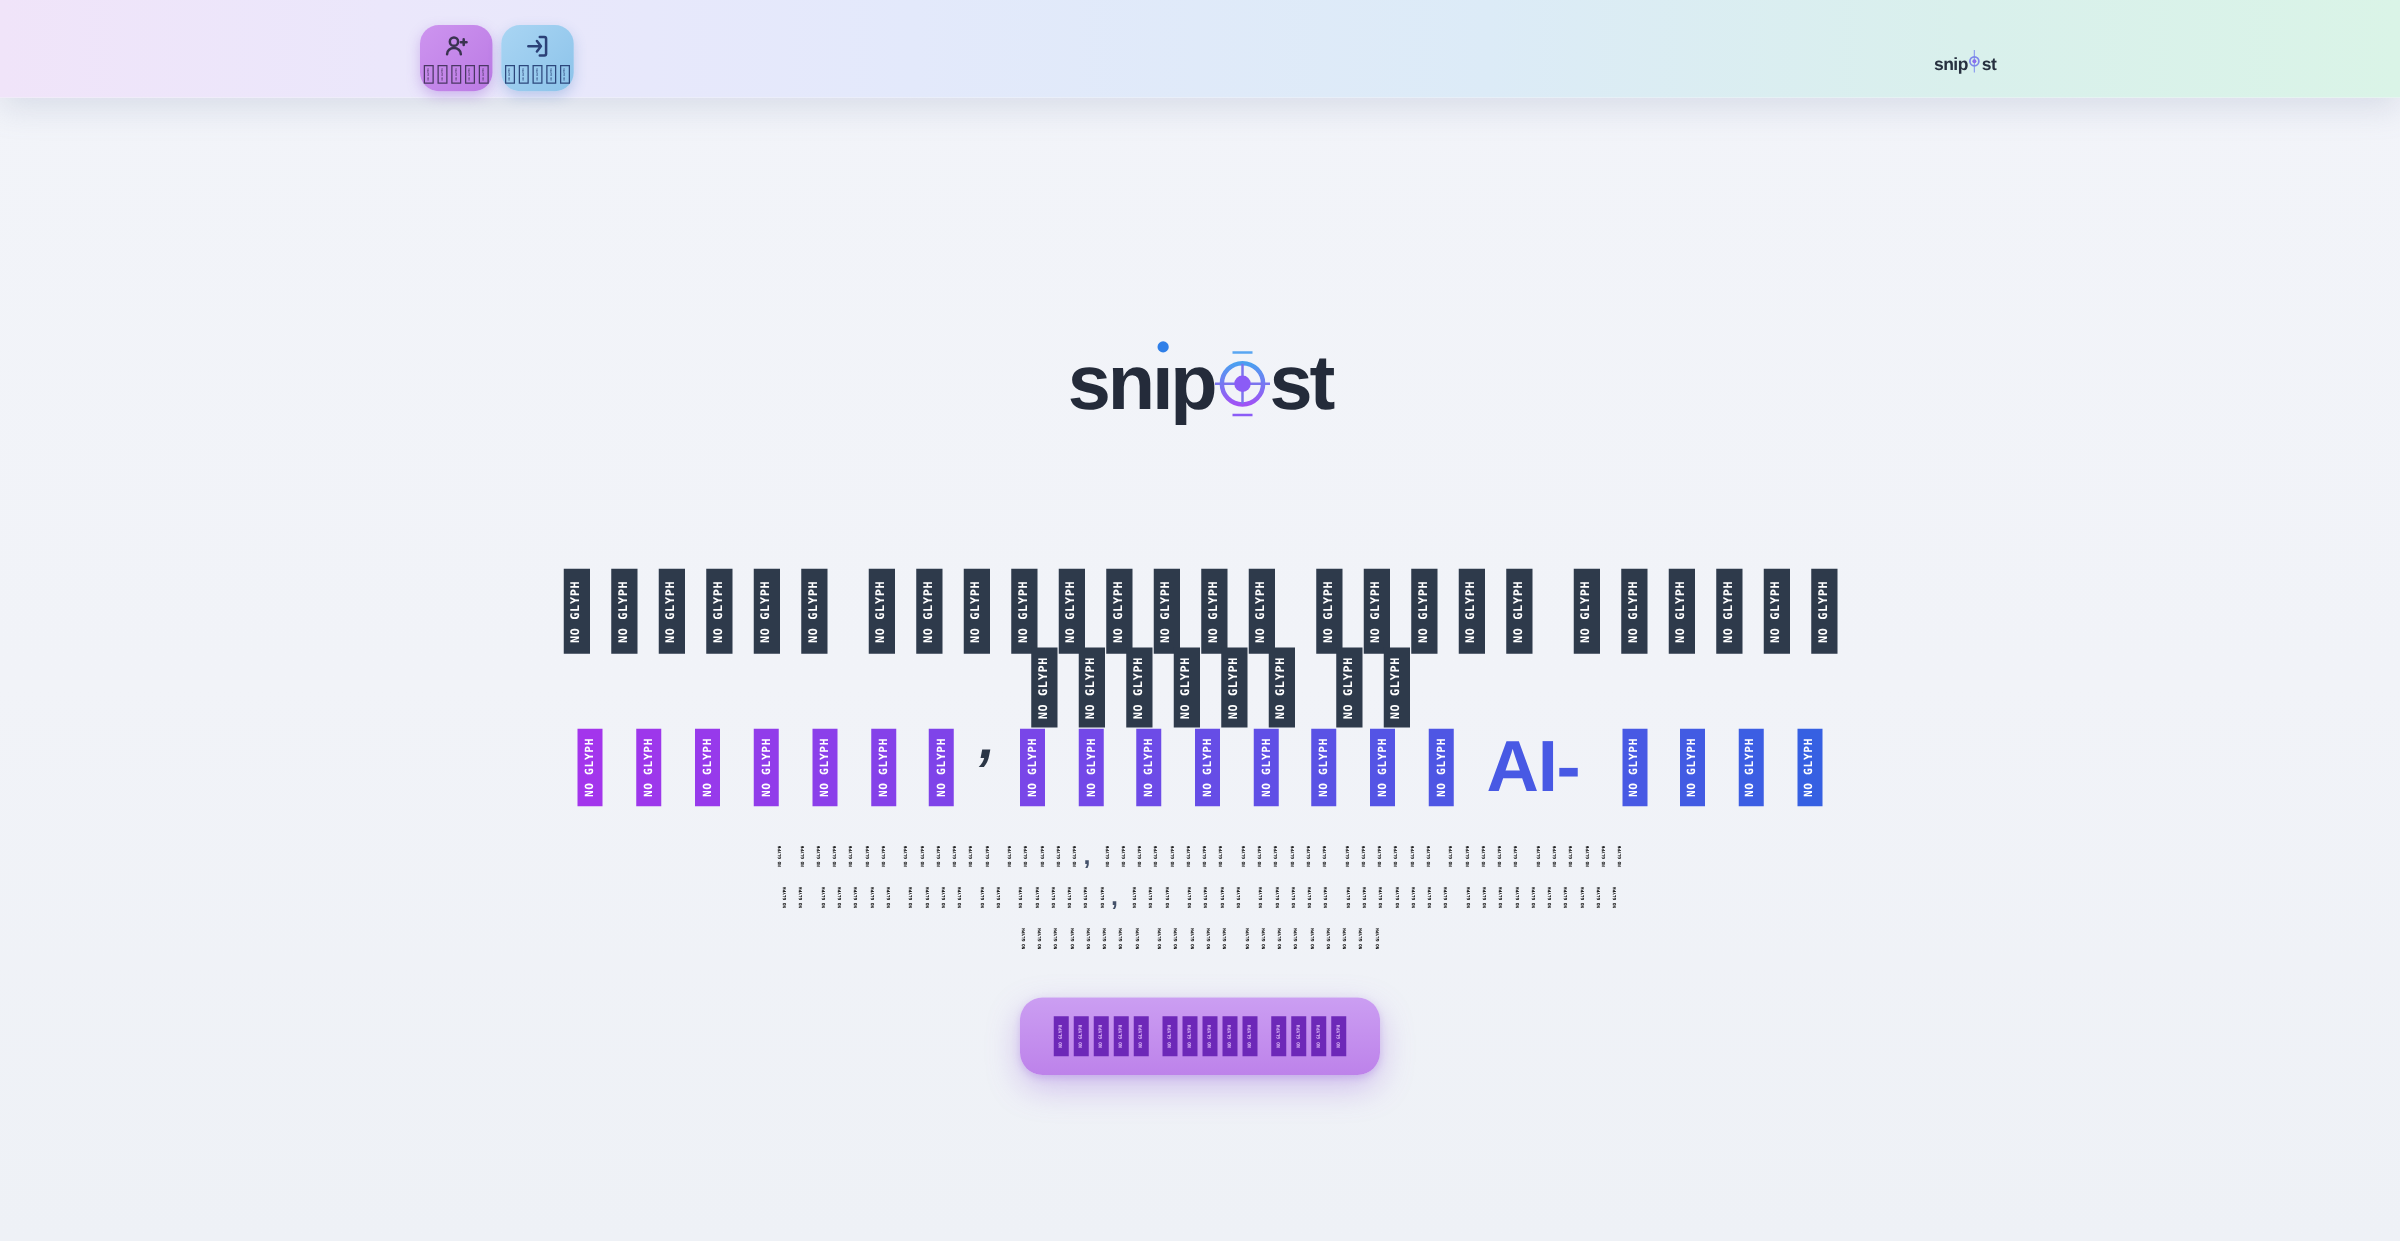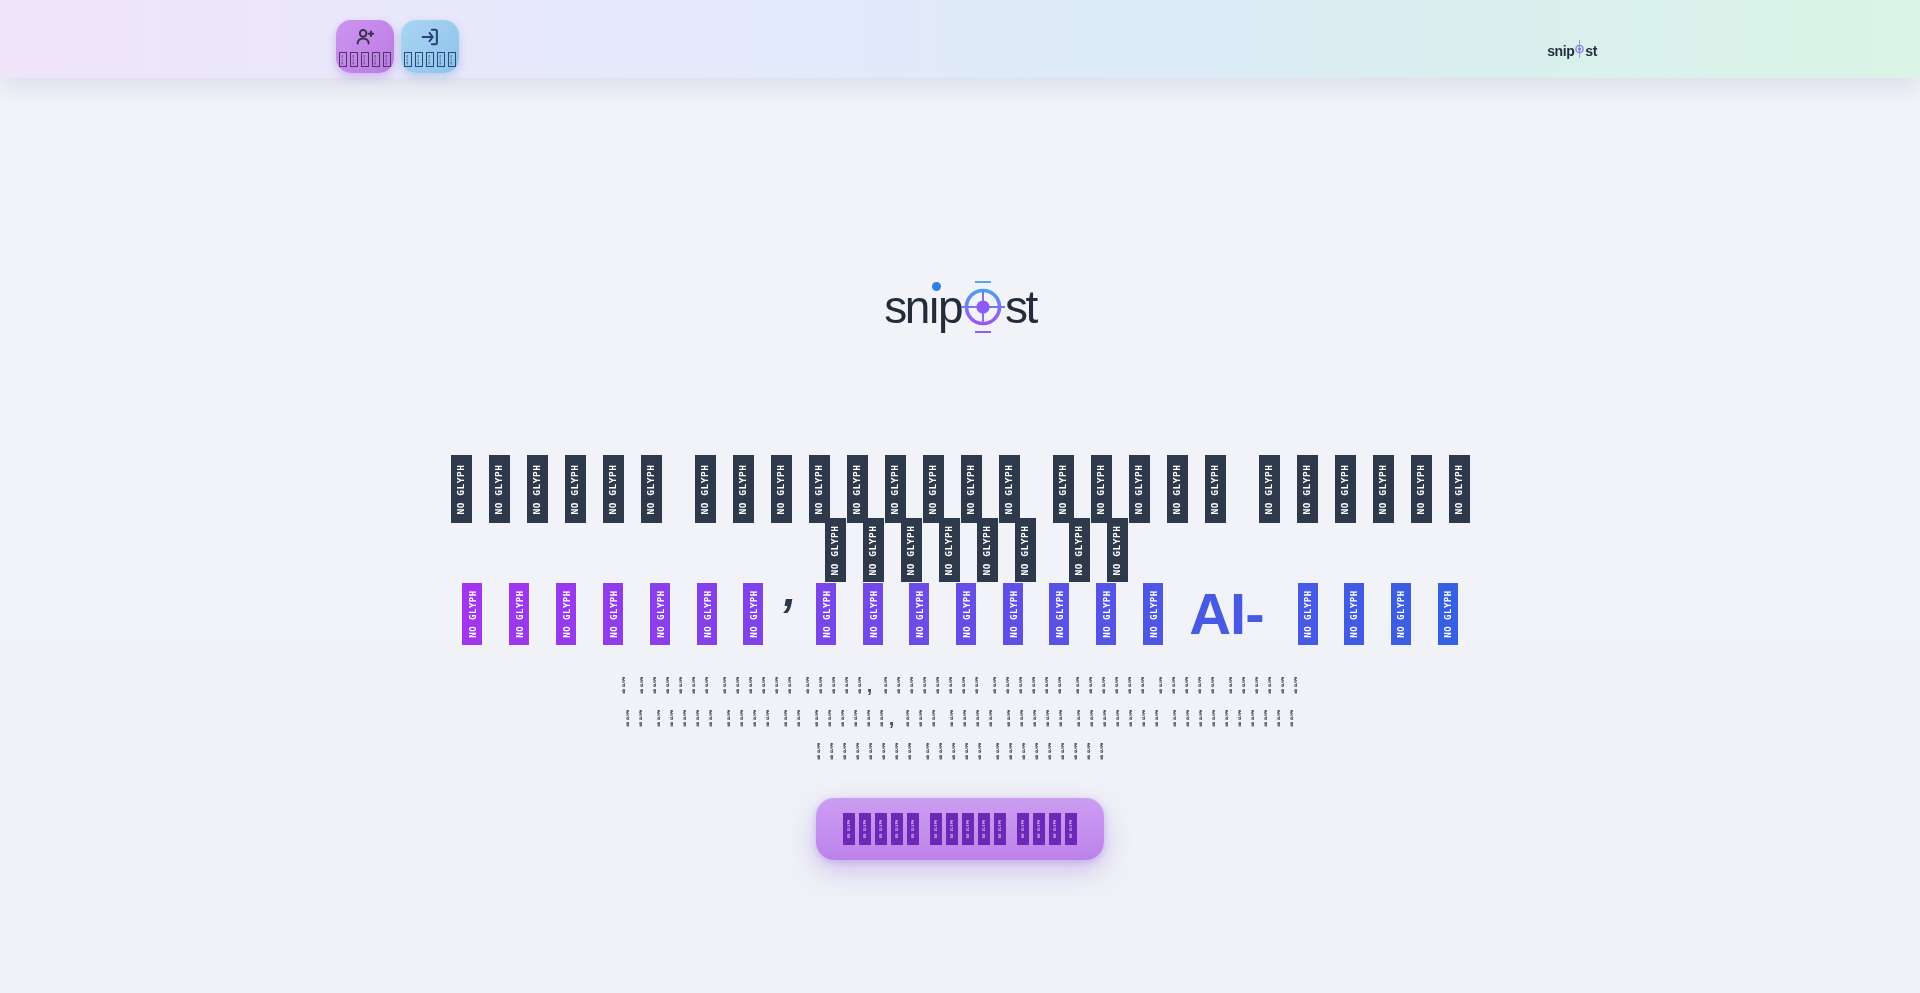--- a/index.html
+++ b/index.html
@@ -19,21 +19,21 @@
   .hdr-btn.login{left:401px;background:linear-gradient(135deg,#a9d5f3 0%,#8cc3ea 100%);
     box-shadow:0 4px 10px rgba(80,130,200,.30);}
   .hdr-btn svg{display:block;}
   .brand-sm{position:absolute;top:39px;right:323px;display:flex;align-items:center;
     font-weight:bold;font-size:14px;letter-spacing:-.4px;color:#27303f;}
   .brand-sm svg{margin:0 -1px;}
 
   
   .hero-logo{position:absolute;left:0;top:247px;width:1920px;height:120px;
     display:flex;align-items:center;justify-content:center;}
-  .logo-word{font-weight:normal;font-size:46px;letter-spacing:-2.5px;color:#242b3a;line-height:1;}
+  .logo-word{font-weight:bold;font-size:62px;letter-spacing:-2.5px;color:#242b3a;line-height:1;}
   .ipart{position:relative;}
   .idot{position:absolute;left:4px;top:1px;width:9px;height:9px;border-radius:50%;background:#2f7fe8;}
   .logo-scope{margin:0 -1px;position:relative;top:2px;}
 
   
   .run{display:flex;justify-content:center;align-items:flex-start;}
   .word{display:flex;position:relative;}
   .tofu{position:relative;flex:none;}
   .face{position:absolute;inset:0;overflow:hidden;display:flex;align-items:center;justify-content:center;}
   .face span{transform:rotate(-90deg);white-space:nowrap;

